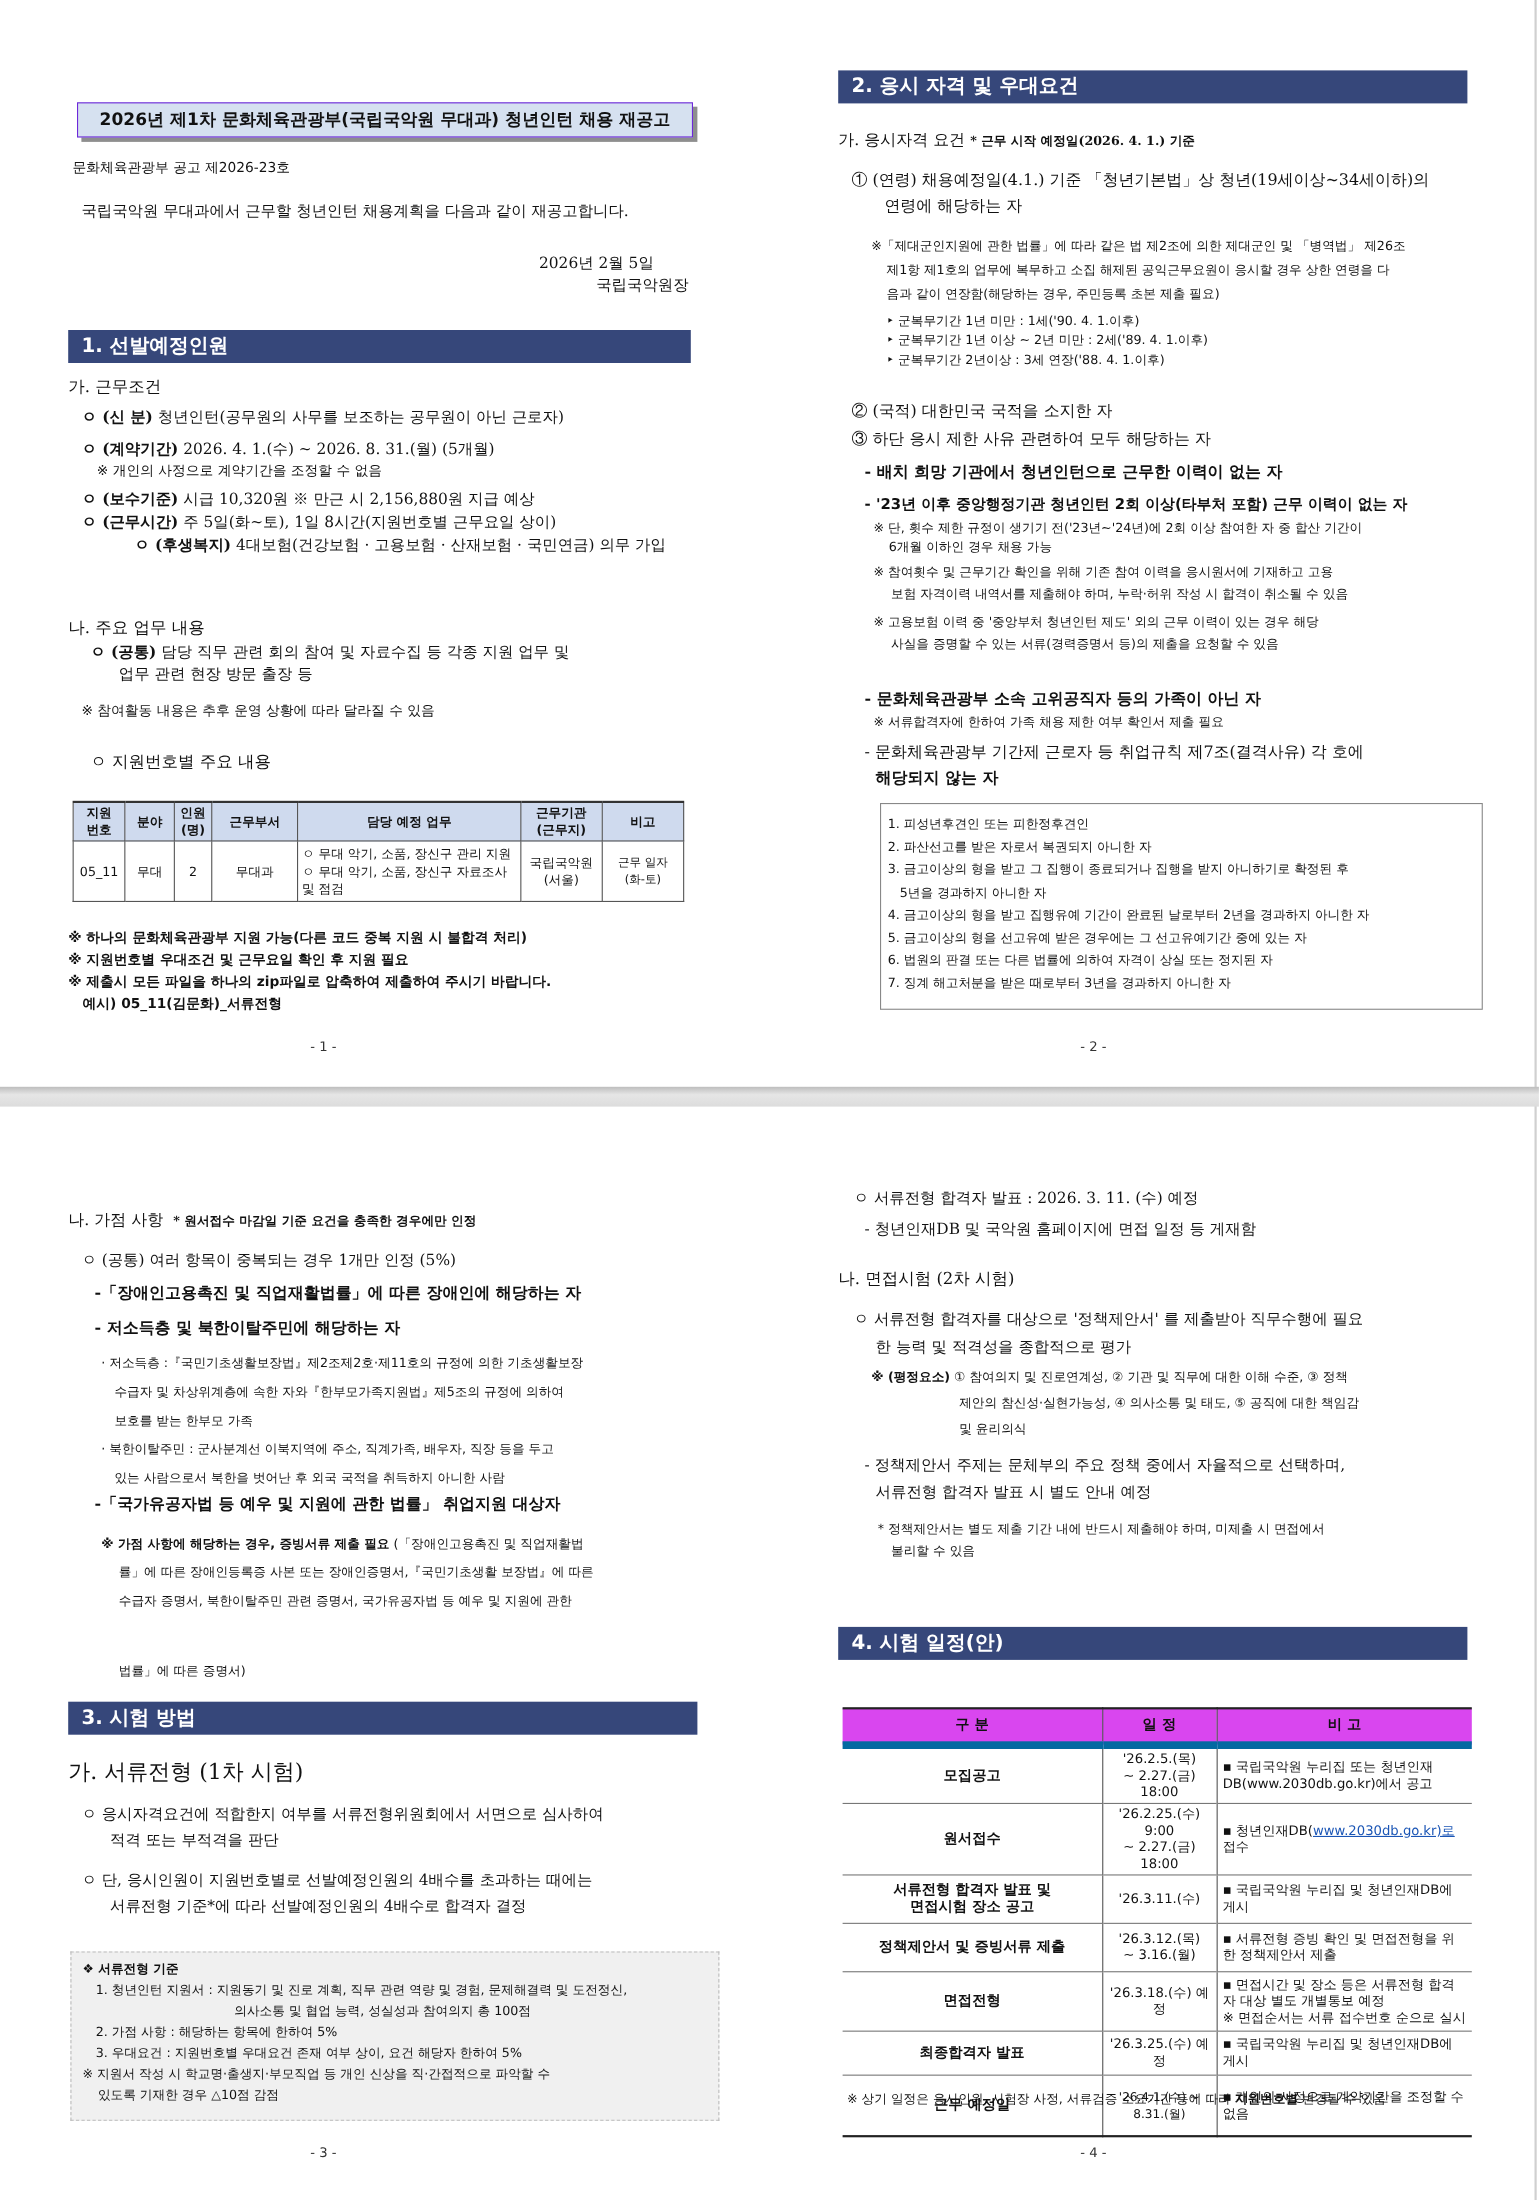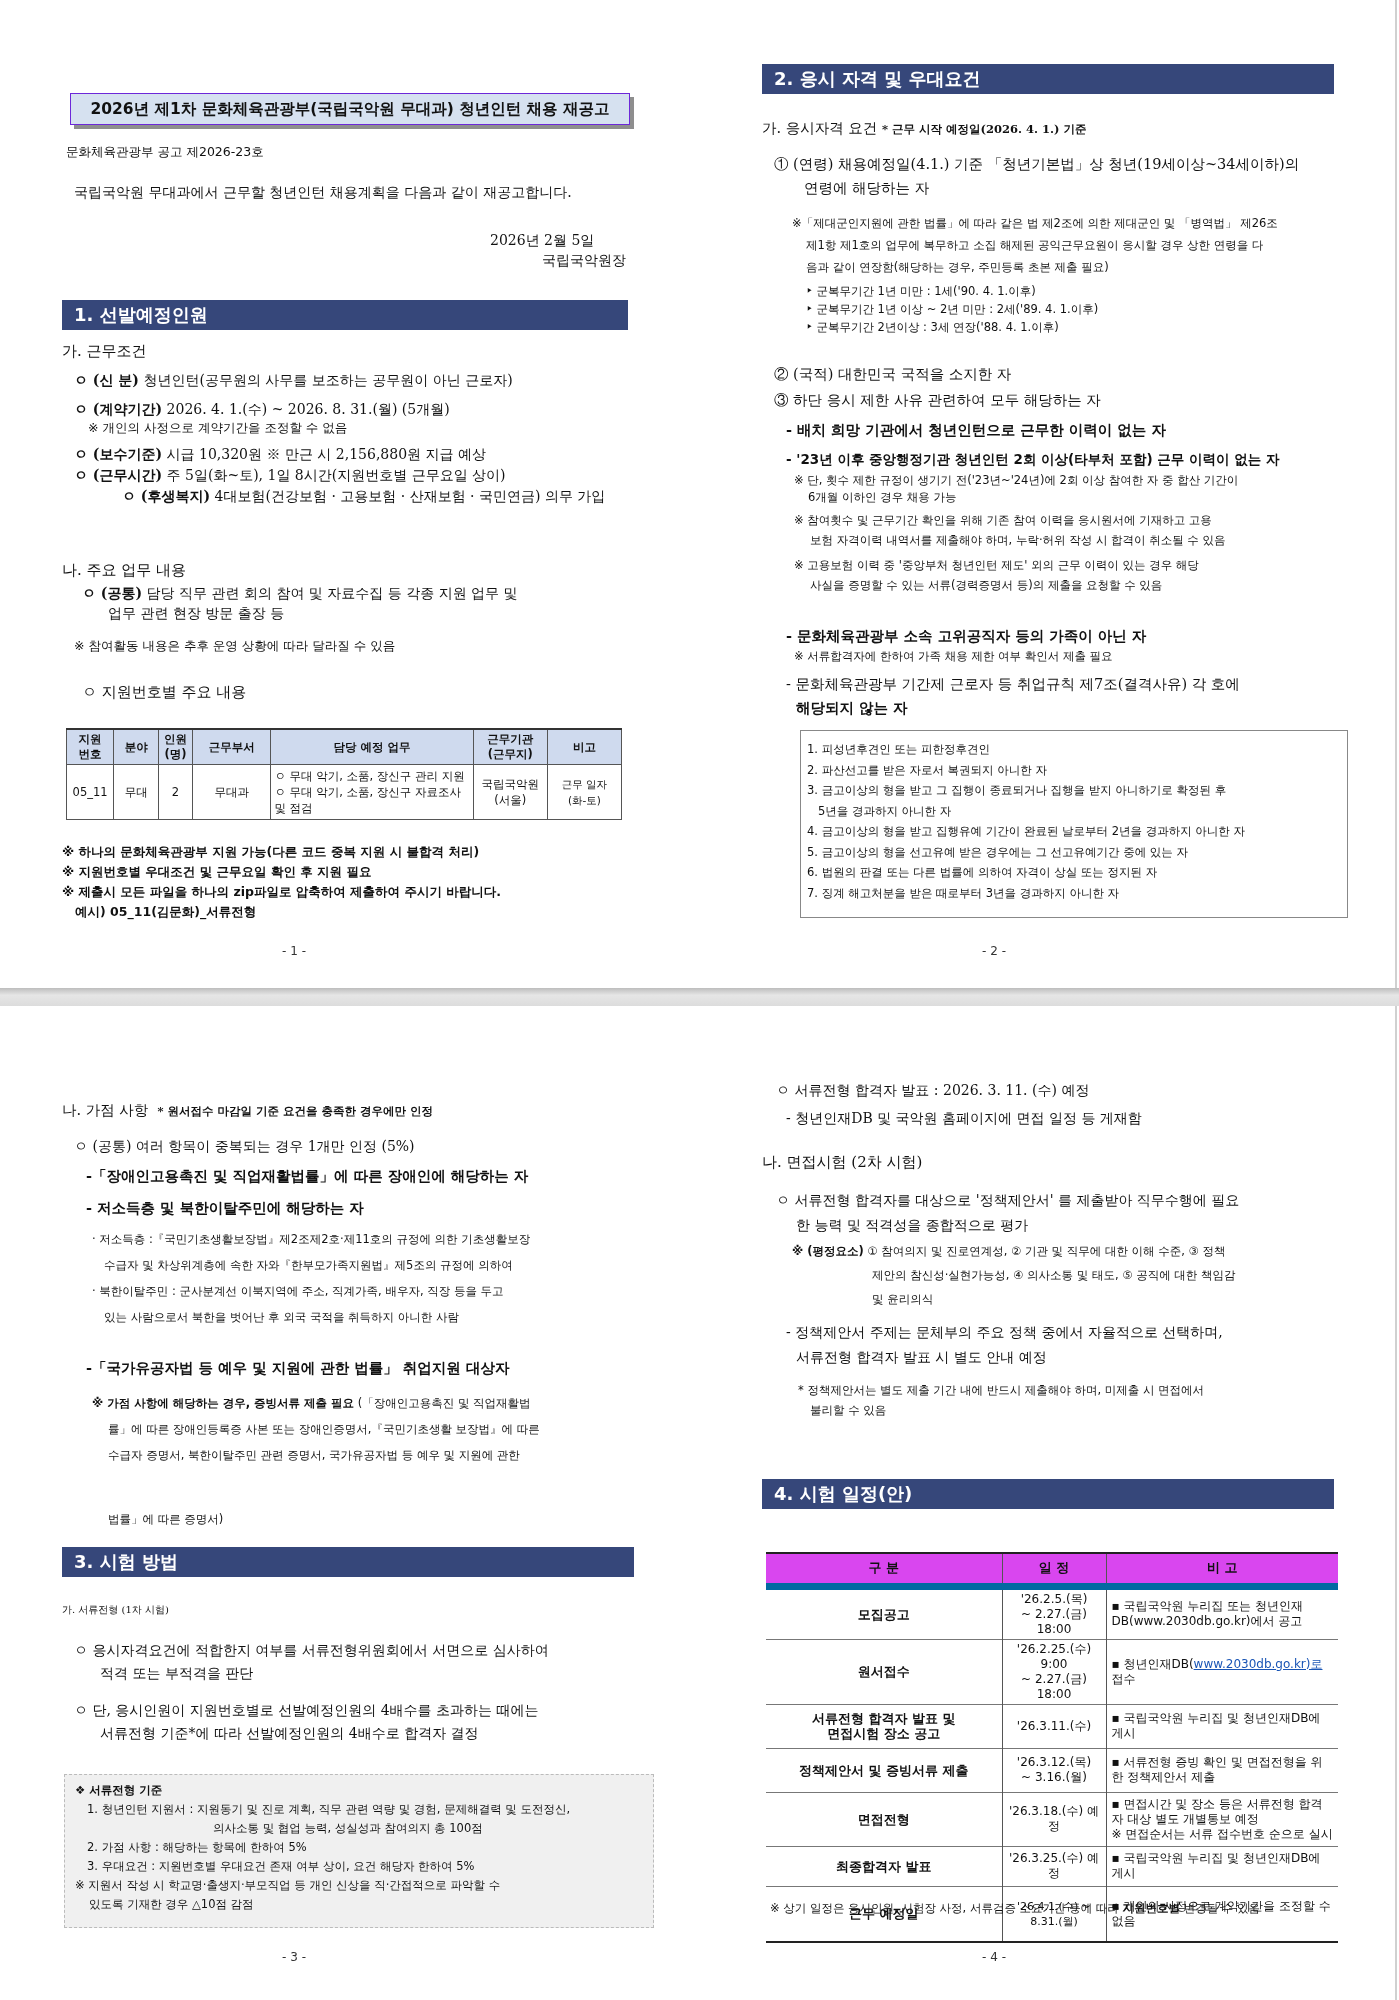--- a/index.html
+++ b/index.html
@@ -156,32 +156,33 @@
   <div class="page-gap"></div>
 
   <div class="page p3" style="top:0;">
     <div class="t serif" style="left:0;top:1100px;font-size:14.5px;"><span>나. 가점 사항</span>&nbsp;&nbsp;<span class="xs b">* 원서접수 마감일 기준 요건을 충족한 경우에만 인정</span></div>
     <div class="t serif" style="left:12px;top:1136px;font-size:14px;">ㅇ (공통) 여러 항목이 중복되는 경우 1개만 인정 (5%)</div>
     <div class="t serif b" style="left:24px;top:1166px;font-size:14.5px;">-「장애인고용촉진 및 직업재활법률」에 따른 장애인에 해당하는 자</div>
     <div class="t serif b" style="left:24px;top:1198px;font-size:14.5px;">- 저소득층 및 북한이탈주민에 해당하는 자</div>
     <div class="t xs" style="left:30px;top:1226px;line-height:26px;">
       <div>· 저소득층 :『국민기초생활보장법』제2조제2호·제11호의 규정에 의한 기초생활보장</div>
       <div style="padding-left:12px;">수급자 및 차상위계층에 속한 자와『한부모가족지원법』제5조의 규정에 의하여</div>
+      <div style="padding-left:12px;">보호를 받는 한부모 가족</div>
       <div>· 북한이탈주민 : 군사분계선 이북지역에 주소, 직계가족, 배우자, 직장 등을 두고</div>
       <div style="padding-left:12px;">있는 사람으로서 북한을 벗어난 후 외국 국적을 취득하지 아니한 사람</div>
     </div>
     <div class="t serif b" style="left:24px;top:1358px;font-size:14.5px;">-「국가유공자법 등 예우 및 지원에 관한 법률」 취업지원 대상자</div>
     <div class="t xs" style="left:30px;top:1390px;line-height:26px;">
       <div><span class="b">※ 가점 사항에 해당하는 경우, 증빙서류 제출 필요</span> <span>(「장애인고용촉진 및 직업재활법</span></div>
       <div style="padding-left:16px;">률」에 따른 장애인등록증 사본 또는 장애인증명서,『국민기초생활 보장법』에 따른</div>
       <div style="padding-left:16px;">수급자 증명서, 북한이탈주민 관련 증명서, 국가유공자법 등 예우 및 지원에 관한</div>
       <div style="padding-left:16px;margin-top:38px;">법률」에 따른 증명서)</div>
     </div>
     <div class="sec-head" style="left:0;top:1547px;width:572px;">3. 시험 방법</div>
-    <div class="t serif" style="left:0;top:1600px;font-size:10px;">가. 서류전형 (1차 시험)</div>
+    <div class="t serif" style="left:0;top:1600px;font-size:20px;">가. 서류전형 (1차 시험)</div>
     <div class="t serif" style="left:12px;top:1640px;font-size:14px;">ㅇ 응시자격요건에 적합한지 여부를 서류전형위원회에서 서면으로 심사하여</div>
     <div class="t serif" style="left:38px;top:1663px;font-size:14px;">적격 또는 부적격을 판단</div>
     <div class="t serif" style="left:12px;top:1700px;font-size:14px;">ㅇ 단, 응시인원이 지원번호별로 선발예정인원의 4배수를 초과하는 때에는</div>
     <div class="t serif" style="left:38px;top:1723px;font-size:14px;">서류전형 기준*에 따라 선발예정인원의 4배수로 합격자 결정</div>
     <div class="crit">
       <div class="b">❖ 서류전형 기준</div>
       <div style="padding-left:12px;">1. 청년인턴 지원서 : 지원동기 및 진로 계획, 직무 관련 역량 및 경험, 문제해결력 및 도전정신,</div>
       <div style="padding-left:138px;">의사소통 및 협업 능력, 성실성과 참여의지 총 100점</div>
       <div style="padding-left:12px;">2. 가점 사항 : 해당하는 항목에 한하여 5%</div>
       <div style="padding-left:12px;">3. 우대요건 : 지원번호별 우대요건 존재 여부 상이, 요건 해당자 한하여 5%</div>

